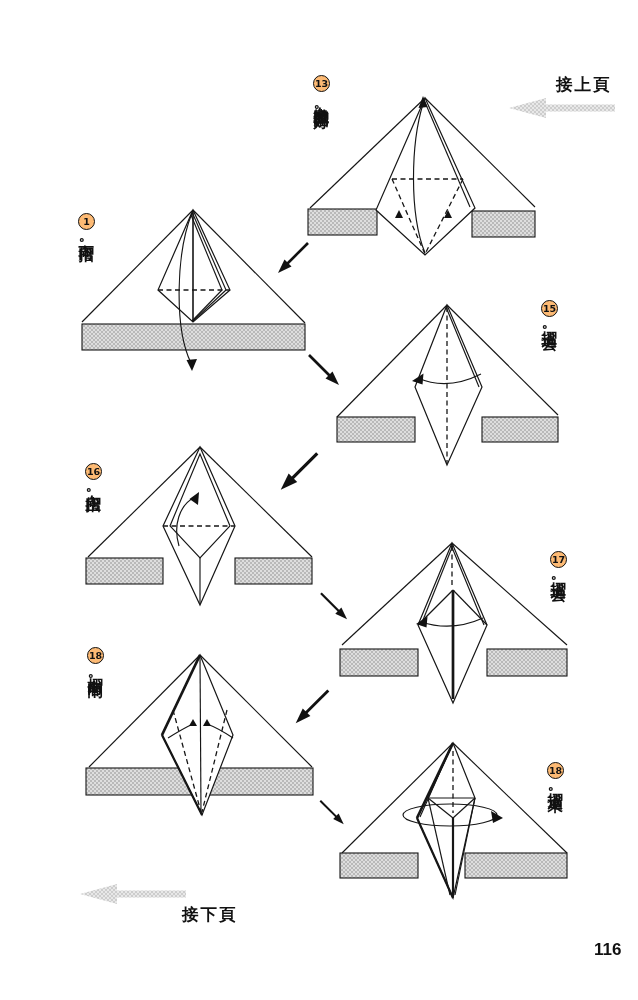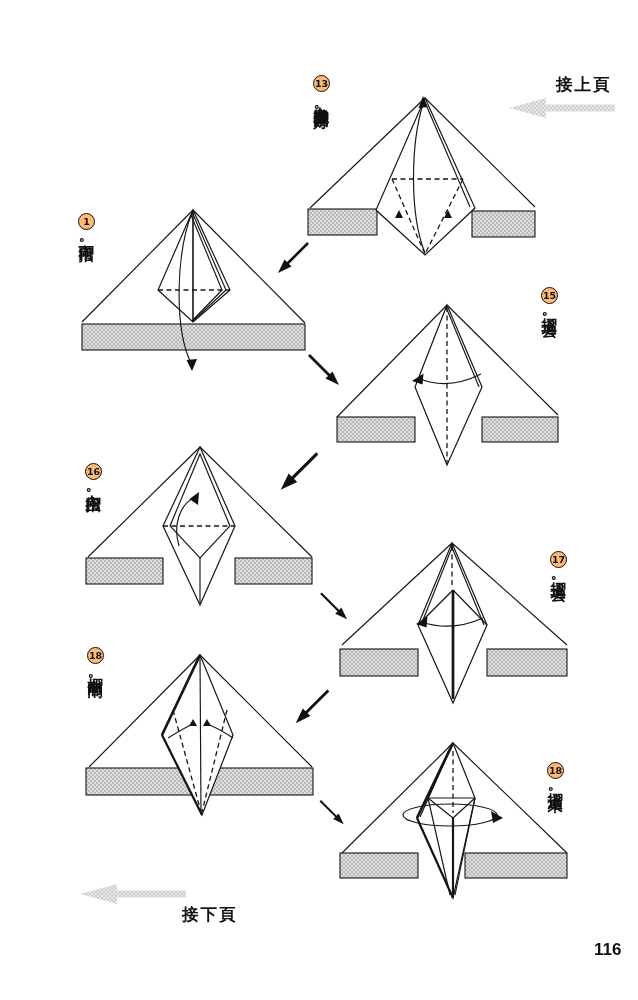--- a/index.html
+++ b/index.html
@@ -108,21 +108,21 @@
     <path class="ln ln16" d="M120,7 L120,119"></path>
     <path class="ln" d="M119,10 C103,50 101,125 118,160"></path>
     <polygon class="fb" points="119,168 113.5,157 124,156"></polygon>
   </svg>
 
   <svg style="left:301px; top:349px;" width="46" height="46" viewBox="0 0 46 46">
     <line class="flow-line" x1="8" y1="6" x2="29" y2="27"></line>
       <polygon class="fb" points="38,36 24.5,29.5 31.5,22.5"></polygon>
   </svg>
 
-  <div class="step-label" style="left:541px; top:287px;">
+  <div class="step-label" style="left:541px; top:300px;">
     <div class="step-num">
         <span>15</span>
       </div>
     <div class="v-text">摺過去。</div>
   </div>
   <svg class="diagram" style="left:328px; top:293px;" width="240" height="180" viewBox="0 0 240 180">
     <defs>
         <pattern id="h15" width="4" height="4" patternUnits="userSpaceOnUse">
       <rect width="4" height="4" fill="#dedede"></rect>
           <rect width="2" height="2" fill="#b9b9b9"></rect>

